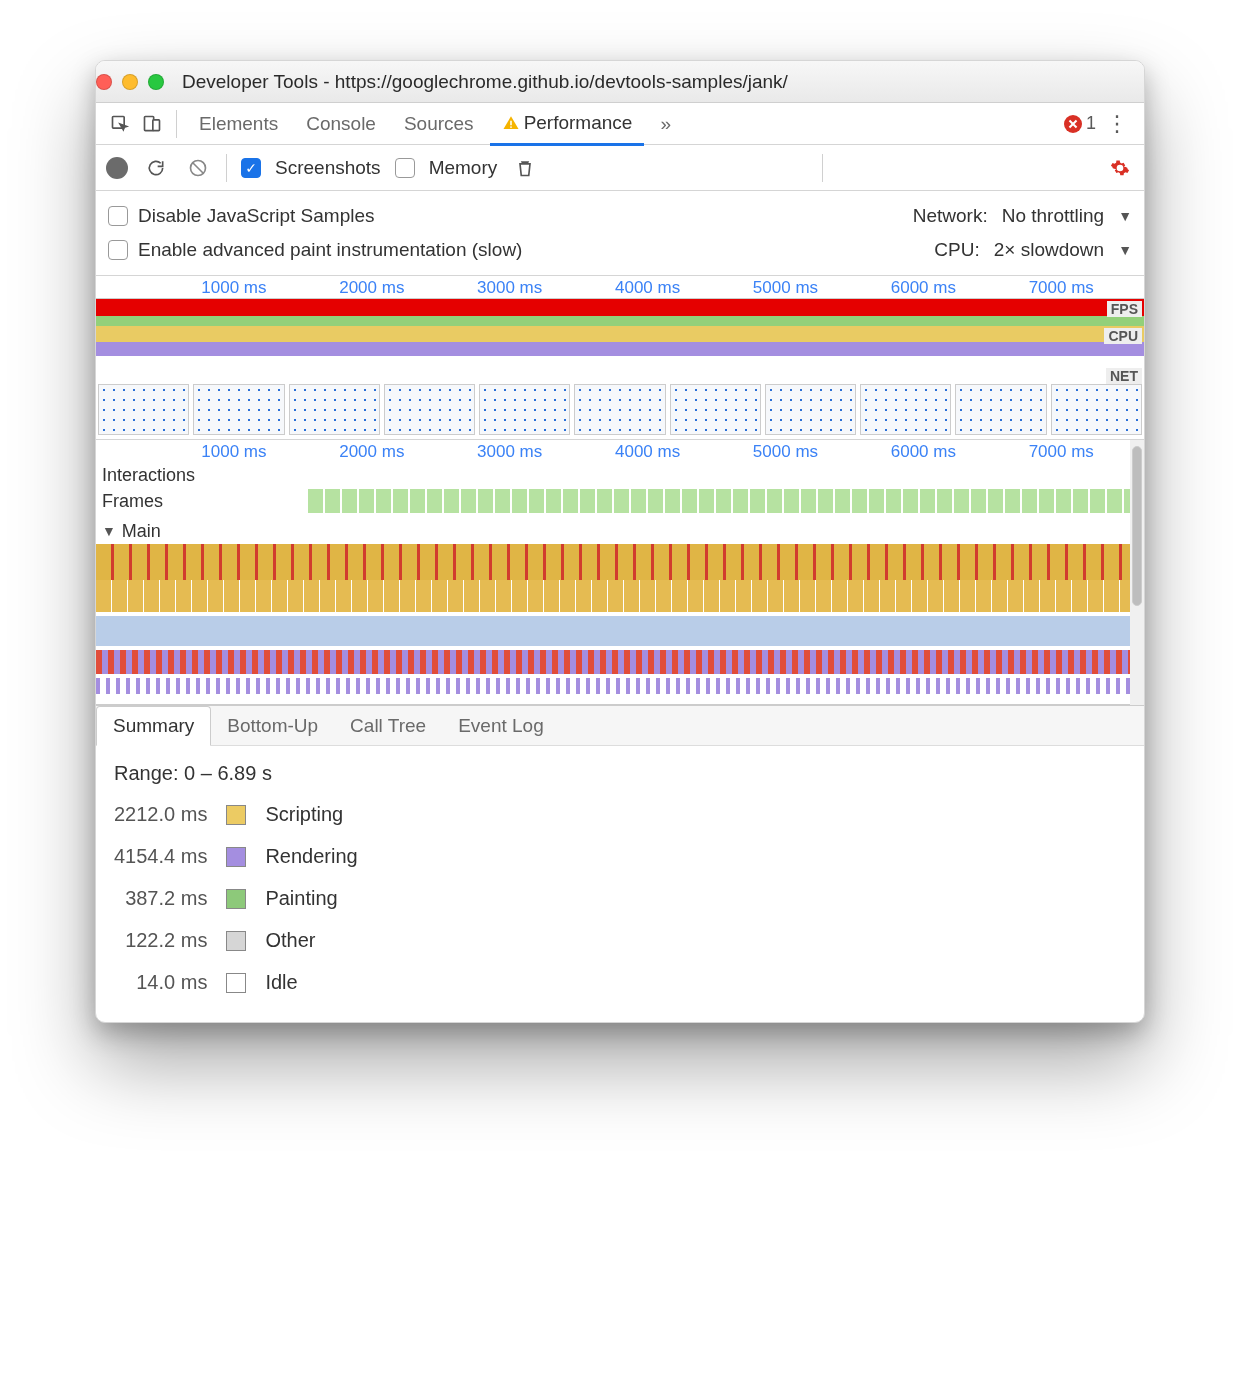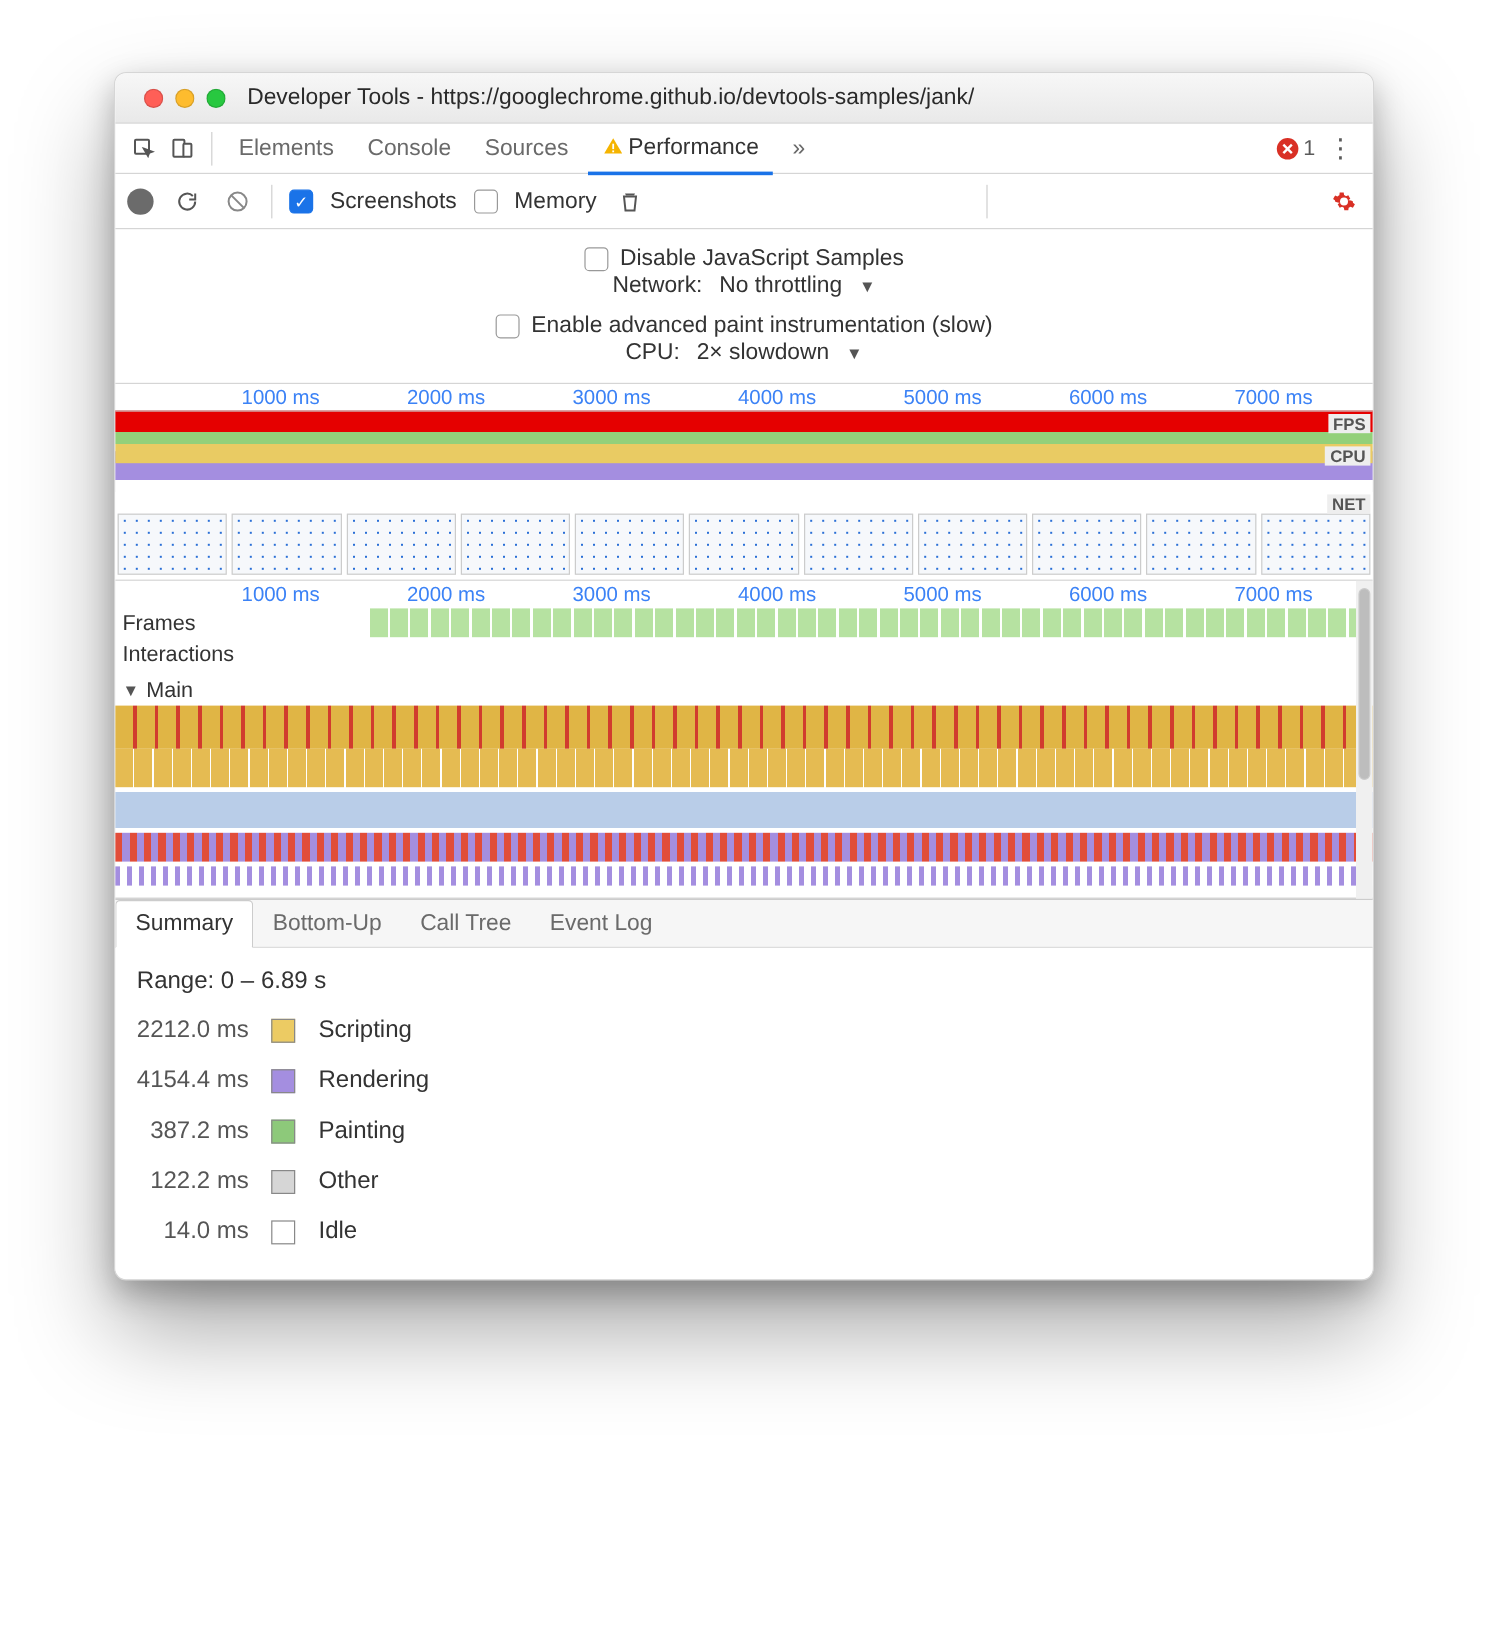--- a/index.html
+++ b/index.html
@@ -1,20 +1,20 @@
 <!DOCTYPE html>
 <html><head>
 <meta charset="utf-8">
 <style>
   * { box-sizing: border-box; margin: 0; padding: 0; }
   body { background: #fff; font-family: -apple-system, "Helvetica Neue", Arial, sans-serif; width: 1238px; height: 1376px; display: flex; align-items: flex-start; justify-content: flex-start; }
   .shell { width: 1050px; margin: 60px 0 0 95px; border-radius: 10px; background: #fff; box-shadow: 0 40px 80px rgba(0,0,0,.35), 0 10px 25px rgba(0,0,0,.25); border: 1px solid #d6d6d6; overflow: hidden; }
 
   
-  .titlebar { height: 42px; display: flex; align-items: center; padding: 0 24px; background: linear-gradient(#f7f7f7,#e9e9e9); border-bottom: 1px solid #cfcfcf; }
+  .titlebar { height: 42px; display: flex; align-items: center; padding: 0 0; background: linear-gradient(#f7f7f7,#e9e9e9); border-bottom: 1px solid #cfcfcf; }
   .dot { width: 16px; height: 16px; border-radius: 50%; margin-right: 10px; border: 1px solid rgba(0,0,0,.15); }
   .dot.red { background:#ff5f57; } .dot.yel { background:#febc2e; } .dot.grn { background:#28c840; }
   .title { margin-left: 8px; font-size: 19px; color:#2a2a2a; white-space: nowrap; overflow:hidden; text-overflow:ellipsis; }
 
   
   .tabrow { height: 42px; display:flex; align-items:center; padding: 0 10px; border-bottom:1px solid #d5d5d5; font-size:19px; color:#6a6a6a; gap: 4px; }
   .icon-btn { width:28px; height:28px; display:flex; align-items:center; justify-content:center; color:#555; }
   .icon-btn svg { width:20px; height:20px; }
   .tabrow .divider { width:1px; height:28px; background:#d0d0d0; margin: 0 6px; }
   .tab { padding: 10px 12px 9px; cursor:default; }
@@ -32,21 +32,21 @@
   .toolbar { height:46px; display:flex; align-items:center; padding:0 10px; border-bottom:1px solid #d5d5d5; font-size:19px; color:#333; gap:14px; }
   .round-btn { width:22px; height:22px; }
   .record { background:#6b6b6b; border-radius:50%; }
   .cb { width:20px; height:20px; border:1px solid #999; border-radius:4px; display:flex; align-items:center; justify-content:center; }
   .cb.checked { background:#1a73e8; border-color:#1a73e8; color:#fff; font-size:14px; }
   .toolbar .sep { width:1px; height:28px; background:#d0d0d0; }
   .gear-red { color:#d93025; margin-left:auto;}
 
   
   .opts { padding: 8px 12px; font-size:19px; color:#333; border-bottom:1px solid #d5d5d5; }
-  .optrow { display:flex; align-items:center; justify-content:space-between; padding:6px 0;flex-direction:column; }
+  .optrow { display:flex; align-items:center; justify-content:space-between; padding:6px 0; }
   .optrow .l { display:flex; align-items:center; gap:10px; }
   .sel { color:#333; display:flex; align-items:center; gap:14px; }
   .sel .tri { font-size:14px; color:#555; }
 
   
   .ruler { position:relative; height:22px; font-size:17px; color:#3b82f6;padding-left:40px; }
   .ruler span { position:absolute; top:2px; transform:translateX(-50%); }
   .overview { position:relative; }
   .lanelabel { position:absolute; right:2px; background:#eee; color:#555; font-size:14px; font-weight:600; padding:0 4px; }
   .fps-row { height:18px; background:#e50000; border-top:1px solid #ccc; }
@@ -231,26 +231,26 @@
     <div class="ruler" id="ruler2">
         <span style="left: 13.1579%;">1000 ms</span>
         <span style="left: 26.3158%;">2000 ms</span>
         <span style="left: 39.4737%;">3000 ms</span>
         <span style="left: 52.6316%;">4000 ms</span>
         <span style="left: 65.7895%;">5000 ms</span>
         <span style="left: 78.9474%;">6000 ms</span>
         <span style="left: 92.1053%;">7000 ms</span>
       </div>
     <div class="tracks">
+      <div class="trackhdr interactions-lane">
+        <span>Interactions</span>
+      </div>
       <div class="trackhdr" style="display:flex">
         <span style="width:100px">Frames</span>
         <div class="frames-lane" style="flex:1"></div>
-      </div>
-      <div class="trackhdr interactions-lane">
-        <span>Interactions</span>
       </div>
       <div class="main-block">
         <div class="trackhdr">
           <span style="font-size:14px;color:#555">▼</span>
           <span>Main</span>
         </div>
         <div class="flame">
           <div class="row r1"></div>
           <div class="row r1b"></div>
           <div class="row r2"></div>

